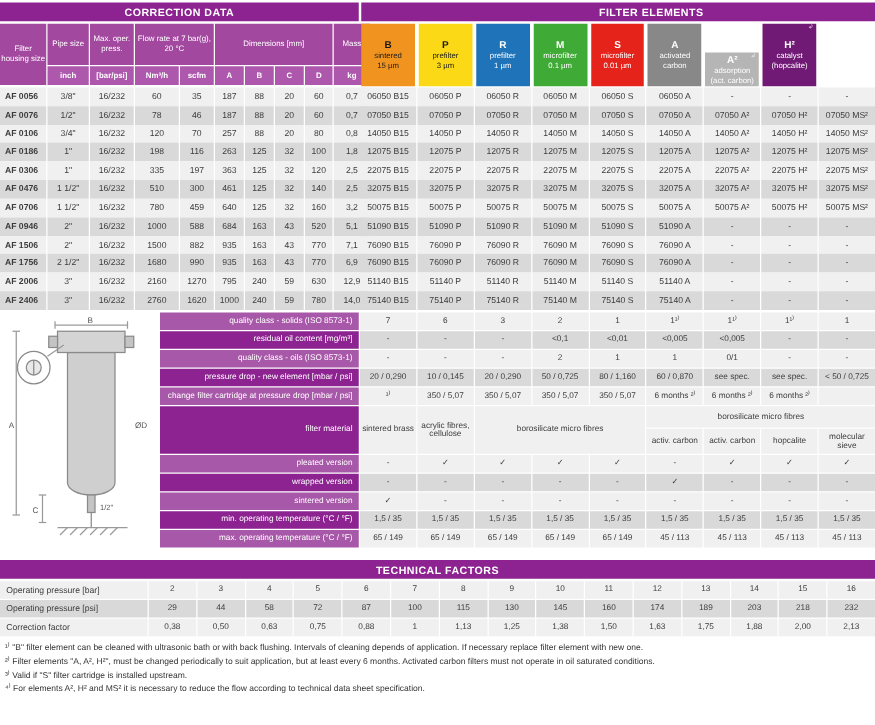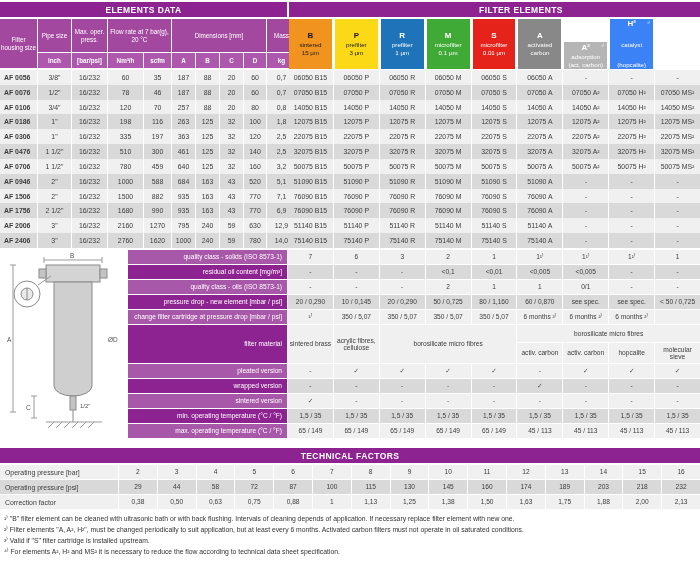--- a/index.html
+++ b/index.html
@@ -47,21 +47,21 @@
     height:14px; margin-bottom:1px; }
   .clabel { font-size:6.9px; color:#3c3c3c; display:flex; align-items:center; padding-left:5px; }
   
   .footnote { font-size:6.8px; color:#333; margin-bottom:2.5px; line-height:1.25; }
   .footnote .mark { font-size:6.8px; margin-right:2px; }
   svg text { font-family:"Liberation Sans", sans-serif; }
 </style>
 </head>
 <body>
 
-<div class="abs banner" style="left:0;top:2px;width:287px;height:15px">ELEMENTS DATA</div>
+<div class="abs banner" style="left:0;top:2px;width:287px;height:15px">CORRECTION DATA</div>
 <div class="abs banner" style="left:289px;top:2px;width:464px;height:15px">FILTER ELEMENTS</div>
 
 <div id="tech-header" class="abs" style="left:0;top:19px;width:287px;height:50px">
   <div class="hcell" style="grid-column:1;grid-row:1/3">Filter housing size</div>
   <div class="hcell" style="grid-column:2;grid-row:1">Pipe size</div>
   <div class="hcell" style="grid-column:3;grid-row:1">Max. oper. press.</div>
   <div class="hcell" style="grid-column:4/6;grid-row:1">Flow rate at 7 bar(g), 20 °C</div>
   <div class="hcell" style="grid-column:6/10;grid-row:1">Dimensions [mm]</div>
   <div class="hcell" style="grid-column:10;grid-row:1">Mass</div>
   <div class="hsub" style="grid-column:2;grid-row:2">inch</div>
@@ -105,21 +105,21 @@
       <div class="letter">A</div>
       <div>activated</div>
       <div>carbon</div>
     </div>
     <div class="ebox" style="background: rgb(181, 181, 181); color: rgb(255, 255, 255); margin-top: 23px;">
       <div class="note">⁴⁾</div>
       <div class="letter">A²</div>
       <div>adsorption</div>
       <div>(act. carbon)</div>
     </div>
-    <div class="ebox" style="background: #3b82f6; color: rgb(255, 255, 255); justify-content: space-between;">
+    <div class="ebox" style="background: #701a75; color: rgb(255, 255, 255);">
       <div class="note">⁴⁾</div>
       <div class="letter">H²</div>
       <div>catalyst</div>
       <div>(hopcalite)</div>
     </div>
   </div>
 
 <div id="tech-body" class="tbody abs" style="left:0;top:70px;width:287px;height:178px">
     <div class="dcell bold r-even">AF 0056</div>
     <div class="dcell r-even">3/8"</div>

